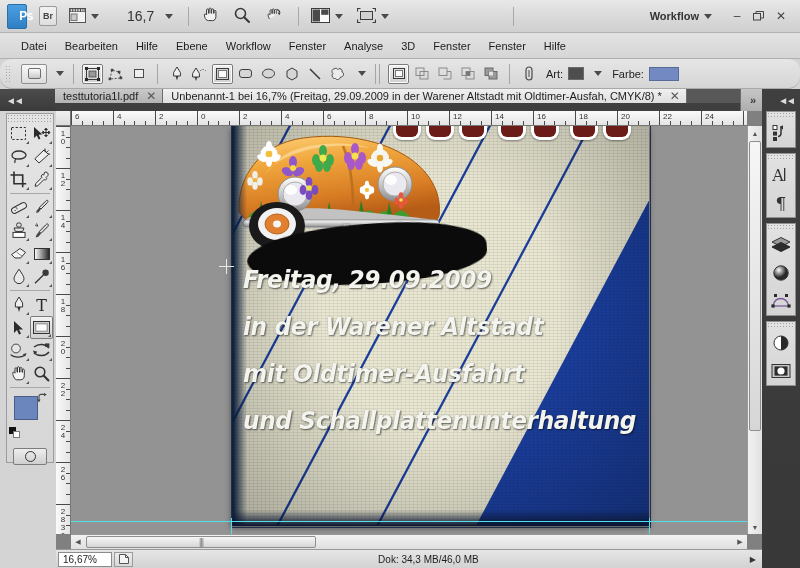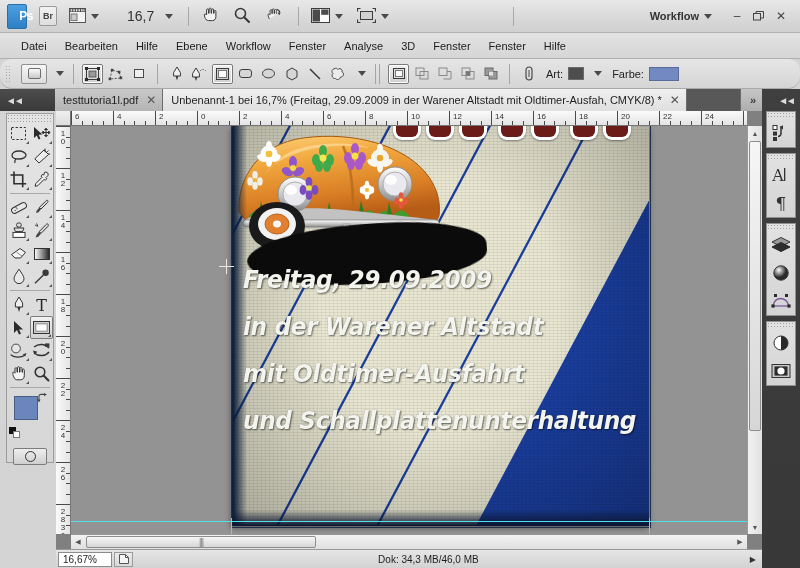--- a/index.html
+++ b/index.html
@@ -91,21 +91,21 @@
                 border: 1px solid #6a6a6a; margin-left: 5px; }
   .farbe-swatch { width: 30px; height: 14px; background: #7289c2;
                   border: 1px solid #5a6a99; margin-left: 5px; }
 
   
   .tabbar {
     position: absolute; left: 0; top: 89px; width: 800px; height: 22px;
     background: #3f3f3f;
   }
   .tabs-strip {
-    position: absolute; left: 55px; top: 0; right: 58px; height: 22px;
+    position: absolute; left: 55px; top: 0; right: 58px; height: 14px;
     background: #585858; display: flex; align-items: stretch;
     overflow: hidden;
   }
   .tab {
     display: flex; align-items: center; padding: 0 6px 0 8px;
     background: linear-gradient(#c9c9c9,#b4b4b4);
     border-right: 1px solid #6c6c6c;
     font-size: 11px; color: #1e1e1e; white-space: nowrap;
   }
   .tab.active { background: linear-gradient(#f0f0f0,#dfdfdf); }

